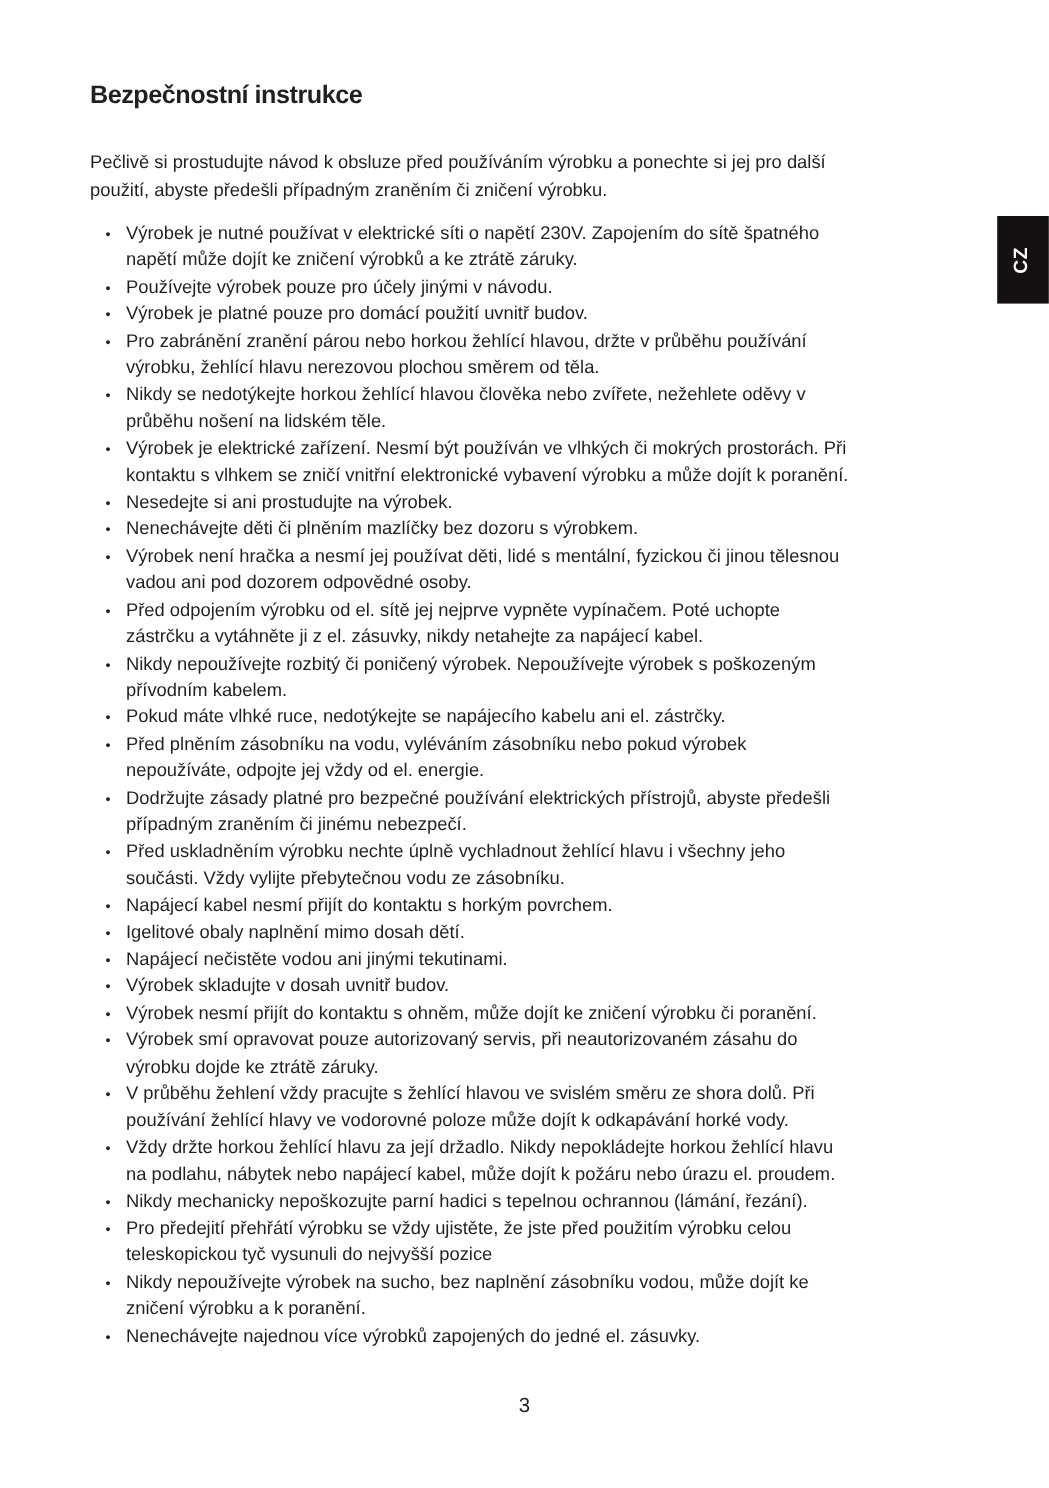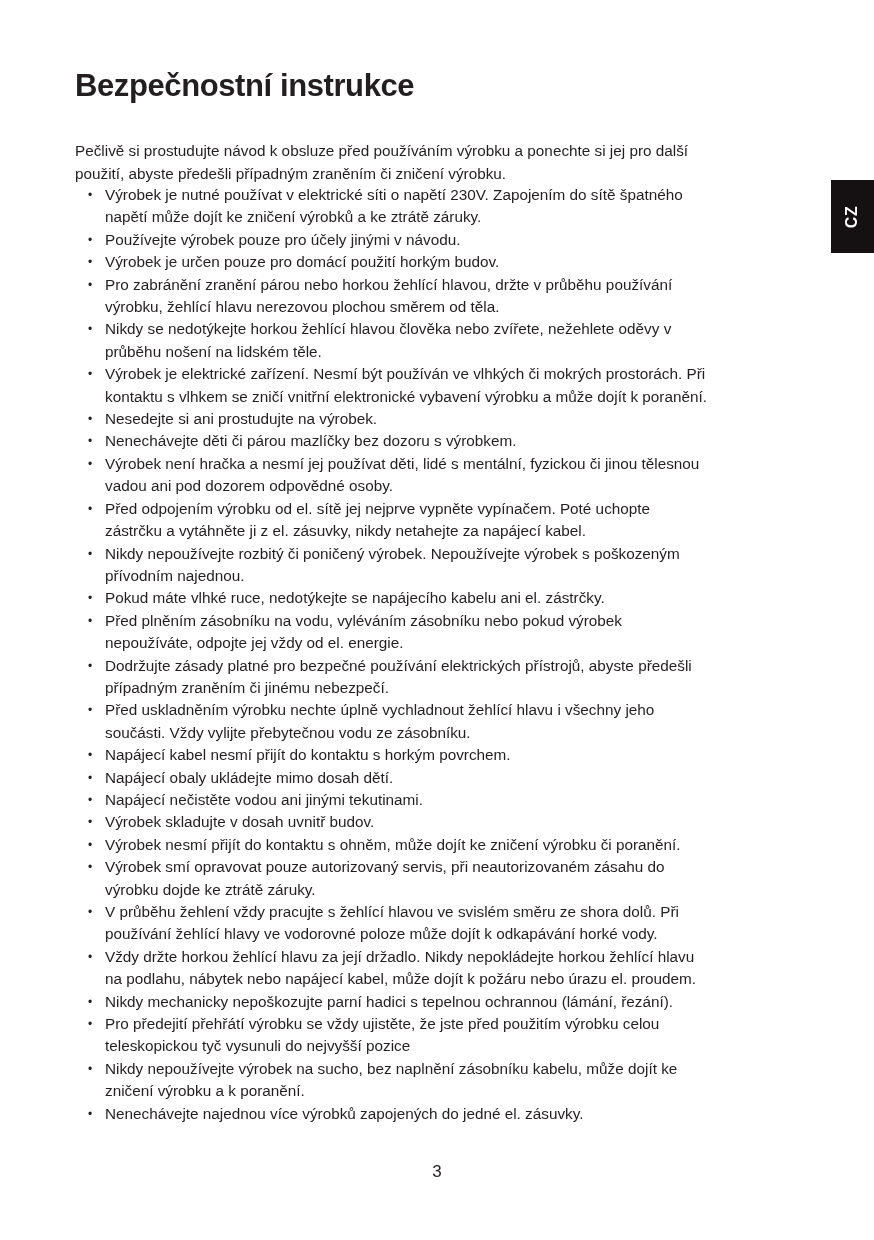--- a/index.html
+++ b/index.html
@@ -15,28 +15,28 @@
     width:874px;height:1240px;
     position:relative;
     background:var(--page-bg);
     font-family:"Liberation Sans","DejaVu Sans",sans-serif;
     color:var(--text);
     overflow:hidden;
   }
   .page-title{
     position:absolute;
     left:75px;top:68px;
-    font-size:31px;
+    font-size:21px;
     font-weight:700;
     letter-spacing:-0.4px;
     color:var(--text);
   }
   .intro{
     position:absolute;
-    left:75px;top:139px;
+    left:75px;top:124px;
     width:730px;
     font-size:15.3px;
     line-height:23px;
     white-space:pre-line;
     color:var(--text);
   }
   .safety-list{
     position:absolute;
     left:88px;top:184px;
     width:720px;
@@ -96,21 +96,21 @@
       <span class="dot">•</span>
       <span class="txt">Výrobek je nutné používat v elektrické síti o napětí 230V. Zapojením do sítě špatného
 napětí může dojít ke zničení výrobků a ke ztrátě záruky.</span>
     </li>
     <li>
       <span class="dot">•</span>
       <span class="txt">Používejte výrobek pouze pro účely jinými v návodu.</span>
     </li>
     <li>
       <span class="dot">•</span>
-      <span class="txt">Výrobek je určen pouze pro domácí použití horkým budov.</span>
+      <span class="txt">Výrobek je platné pouze pro domácí použití uvnitř budov.</span>
     </li>
     <li>
       <span class="dot">•</span>
       <span class="txt">Pro zabránění zranění párou nebo horkou žehlící hlavou, držte v průběhu používání
 výrobku, žehlící hlavu nerezovou plochou směrem od těla.</span>
     </li>
     <li>
       <span class="dot">•</span>
       <span class="txt">Nikdy se nedotýkejte horkou žehlící hlavou člověka nebo zvířete, nežehlete oděvy v
 průběhu nošení na lidském těle.</span>
@@ -119,36 +119,36 @@
       <span class="dot">•</span>
       <span class="txt">Výrobek je elektrické zařízení. Nesmí být používán ve vlhkých či mokrých prostorách. Při
 kontaktu s vlhkem se zničí vnitřní elektronické vybavení výrobku a může dojít k poranění.</span>
     </li>
     <li>
       <span class="dot">•</span>
       <span class="txt">Nesedejte si ani prostudujte na výrobek.</span>
     </li>
     <li>
       <span class="dot">•</span>
-      <span class="txt">Nenechávejte děti či párou mazlíčky bez dozoru s výrobkem.</span>
+      <span class="txt">Nenechávejte děti či plněním mazlíčky bez dozoru s výrobkem.</span>
     </li>
     <li>
       <span class="dot">•</span>
       <span class="txt">Výrobek není hračka a nesmí jej používat děti, lidé s mentální, fyzickou či jinou tělesnou
 vadou ani pod dozorem odpovědné osoby.</span>
     </li>
     <li>
       <span class="dot">•</span>
       <span class="txt">Před odpojením výrobku od el. sítě jej nejprve vypněte vypínačem. Poté uchopte
 zástrčku a vytáhněte ji z el. zásuvky, nikdy netahejte za napájecí kabel.</span>
     </li>
     <li>
       <span class="dot">•</span>
       <span class="txt">Nikdy nepoužívejte rozbitý či poničený výrobek. Nepoužívejte výrobek s poškozeným
-přívodním najednou.</span>
+přívodním kabelem.</span>
     </li>
     <li>
       <span class="dot">•</span>
       <span class="txt">Pokud máte vlhké ruce, nedotýkejte se napájecího kabelu ani el. zástrčky.</span>
     </li>
     <li>
       <span class="dot">•</span>
       <span class="txt">Před plněním zásobníku na vodu, vyléváním zásobníku nebo pokud výrobek
 nepoužíváte, odpojte jej vždy od el. energie.</span>
     </li>
@@ -161,21 +161,21 @@
       <span class="dot">•</span>
       <span class="txt">Před uskladněním výrobku nechte úplně vychladnout žehlící hlavu i všechny jeho
 součásti. Vždy vylijte přebytečnou vodu ze zásobníku.</span>
     </li>
     <li>
       <span class="dot">•</span>
       <span class="txt">Napájecí kabel nesmí přijít do kontaktu s horkým povrchem.</span>
     </li>
     <li>
       <span class="dot">•</span>
-      <span class="txt">Napájecí obaly ukládejte mimo dosah dětí.</span>
+      <span class="txt">Igelitové obaly naplnění mimo dosah dětí.</span>
     </li>
     <li>
       <span class="dot">•</span>
       <span class="txt">Napájecí nečistěte vodou ani jinými tekutinami.</span>
     </li>
     <li>
       <span class="dot">•</span>
       <span class="txt">Výrobek skladujte v dosah uvnitř budov.</span>
     </li>
     <li>
@@ -201,21 +201,21 @@
       <span class="dot">•</span>
       <span class="txt">Nikdy mechanicky nepoškozujte parní hadici s tepelnou ochrannou (lámání, řezání).</span>
     </li>
     <li>
       <span class="dot">•</span>
       <span class="txt">Pro předejití přehřátí výrobku se vždy ujistěte, že jste před použitím výrobku celou
 teleskopickou tyč vysunuli do nejvyšší pozice</span>
     </li>
     <li>
       <span class="dot">•</span>
-      <span class="txt">Nikdy nepoužívejte výrobek na sucho, bez naplnění zásobníku kabelu, může dojít ke
+      <span class="txt">Nikdy nepoužívejte výrobek na sucho, bez naplnění zásobníku vodou, může dojít ke
 zničení výrobku a k poranění.</span>
     </li>
     <li>
       <span class="dot">•</span>
       <span class="txt">Nenechávejte najednou více výrobků zapojených do jedné el. zásuvky.</span>
     </li>
   </ul>
 
 <div class="cz-tab">
   <span class="tab-label">CZ</span>

